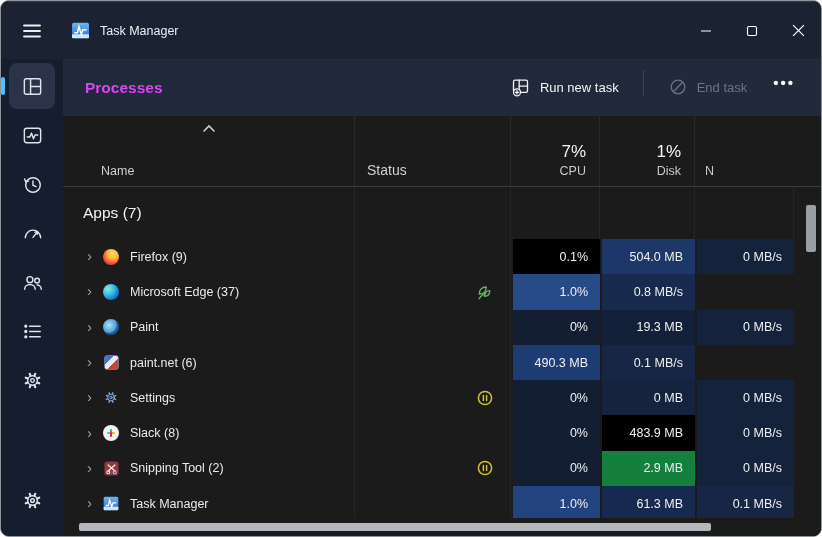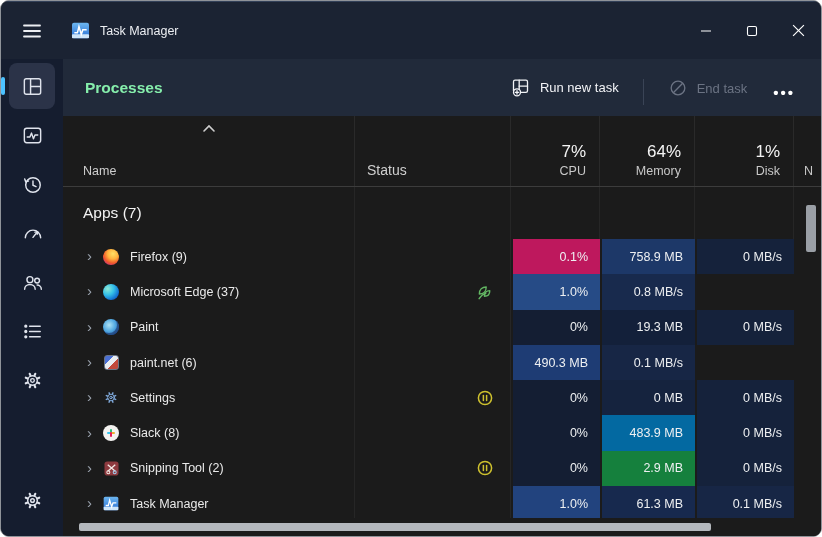--- a/index.html
+++ b/index.html
@@ -21,35 +21,35 @@
   .side-item{width:46px;height:46px;margin-bottom:3px;border-radius:8px;display:flex;align-items:center;
              justify-content:center;position:relative;cursor:pointer;}
   .side-item.selected{background:#2b3348;}
   .side-item.selected::before{content:"";position:absolute;left:-8px;top:14px;width:4px;height:18px;
              border-radius:3px;background:#4cc2ff;}
   .side-settings{position:absolute;bottom:10px;left:8px;}
   
   .content{flex:1;display:flex;flex-direction:column;min-width:0;background:#1b1b1b;}
   .toolbar{height:57px;flex:0 0 57px;background:#212a3a;display:flex;align-items:center;
            padding:0 16px 0 22px;box-sizing:border-box;}
-  .page-title{color:#86efac;font-size:15.5px;font-weight:700;text-align:center;}
-  .toolbar-right{margin-left:auto;display:flex;align-items:flex-end;gap:4px;}
+  .page-title{color:#d946ef;font-size:15.5px;font-weight:700;text-align:center;}
+  .toolbar-right{margin-left:auto;display:flex;align-items:flex-start;gap:4px;}
   .tool-btn{display:flex;align-items:center;gap:9px;padding:7px 12px;border-radius:5px;color:#f2f3f6;
             font-size:13px;cursor:pointer;background:transparent;border:none;}
   .tool-btn.disabled{color:#6b7383;cursor:default;}
   .tool-sep{width:1px;height:26px;background:#3a4456;margin:0 8px;}
   .more-btn{color:#ffffff;font-size:15px;letter-spacing:2px;padding:4px 10px;cursor:pointer;font-weight:700;}
   
   .table-area{flex:1;position:relative;overflow:hidden;background:#1b1b1b;}
   .grid{display:grid;grid-template-columns:292px 156px 89px 95px 99px 1fr;}
   .hdr{height:70px;border-bottom:1px solid #3c3c3c;}
   .hdr-cell{position:relative;box-sizing:border-box;border-right:1px solid #2a2a2a;display:flex;
             flex-direction:column;justify-content:flex-end;padding-bottom:8px;cursor:pointer;}
   .hdr-cell.last{border-right:none;}
-  .hdr-name-label{color:#cfcfcf;font-size:12.5px;padding-left:20px;margin-top:19px;}
+  .hdr-name-label{color:#cfcfcf;font-size:12.5px;padding-left:38px;margin-top:19px;}
   .hdr-status-label{color:#cfcfcf;font-size:14px;padding-left:12px;}
   .hdr-sort{position:absolute;top:8px;left:50%;transform:translateX(-50%);}
   .hdr-metric{align-items:flex-end;padding-right:13px;}
   .hdr-pct{color:#f4f4f4;font-size:17px;margin-bottom:2px;}
   .hdr-metric-label{color:#c8c8c8;font-size:12.5px;}
   .group-row{height:52px;}
   .group-cell{box-sizing:border-box;border-right:1px solid #262626;display:flex;align-items:center;}
   .group-cell.last{border-right:none;}
   .group-label{color:#f2f2f2;font-size:15.5px;padding-left:20px;}
   .rows{}
@@ -264,24 +264,20 @@
               <span class="hdr-name-label">Name</span>
             </div>
             <div class="hdr-cell">
               <span class="hdr-status-label">Status</span>
             </div>
             <div class="hdr-cell hdr-metric">
               <span class="hdr-pct">7%</span>
               <span class="hdr-metric-label">CPU</span>
             </div>
             <div class="hdr-cell hdr-metric">
-              <span class="hdr-pct">64%</span>
-              <span class="hdr-metric-label">Memory</span>
-            </div>
-            <div class="hdr-cell hdr-metric">
               <span class="hdr-pct">1%</span>
               <span class="hdr-metric-label">Disk</span>
             </div>
             <div class="hdr-cell hdr-metric last">
               <span class="hdr-metric-label" style="align-self:flex-start;padding-left:10px;">N</span>
             </div>
           </div>
 
           <div class="grid group-row">
             <div class="group-cell">
@@ -297,22 +293,22 @@
           <div class="rows">
               <div class="grid trow">
                 <div class="cell cell-name">
                   <span class="chev">›</span>
                   <span class="app-ic">
                     <span style="display:block;width:16px;height:16px;border-radius:50%;background:radial-gradient(circle at 62% 30%,#ffe066 0%,#ffb23e 35%,#f0592b 62%,#c32c8a 88%,#7b2ca8 100%);"></span>
                   </span>
                   <span class="row-label">Firefox (9)</span>
                 </div>
                 <div class="cell cell-status"></div>
-                <div class="cell cell-val" style="background: #be185d;">0.1%</div>
-                <div class="cell cell-val" style="background: rgb(29, 56, 104);">758.9 MB</div>
+                <div class="cell cell-val" style="background: #000000;">0.1%</div>
+                <div class="cell cell-val" style="background: rgb(29, 56, 104);">504.0 MB</div>
                 <div class="cell cell-val" style="background: rgb(21, 34, 59);">0 MB/s</div>
                 <div class="cell"></div>
               </div>
               <div class="grid trow">
                 <div class="cell cell-name">
                   <span class="chev">›</span>
                   <span class="app-ic">
                     <span style="display:block;width:16px;height:16px;border-radius:50%;background:radial-gradient(circle at 30% 30%,#8fe9d6 0%,#35c1e8 38%,#1474d4 70%,#0b3f9e 100%);"></span>
                   </span>
                   <span class="row-label">Microsoft Edge (37)</span>
@@ -399,21 +395,21 @@
                       <rect x="4" y="7" width="5" height="2" rx="1" fill="#36c5f0"></rect>
                       <rect x="7" y="4" width="2" height="5" rx="1" fill="#2eb67d"></rect>
                       <rect x="7" y="7" width="5" height="2" rx="1" fill="#ecb22e"></rect>
                       <rect x="7" y="7" width="2" height="5" rx="1" fill="#e01e5a"></rect>
                     </svg>
                   </span>
                   <span class="row-label">Slack (8)</span>
                 </div>
                 <div class="cell cell-status"></div>
                 <div class="cell cell-val" style="background: rgb(20, 30, 51);">0%</div>
-                <div class="cell cell-val" style="background: #0369a1;">483.9 MB</div>
+                <div class="cell cell-val" style="background: #000000;">483.9 MB</div>
                 <div class="cell cell-val" style="background: rgb(21, 34, 59);">0 MB/s</div>
                 <div class="cell"></div>
               </div>
               <div class="grid trow">
                 <div class="cell cell-name">
                   <span class="chev">›</span>
                   <span class="app-ic">
                     <svg width="15" height="15" viewBox="0 0 16 16">
                       <rect x="0.5" y="0.5" width="15" height="15" rx="3" fill="#8d3a3f"></rect>
                       <path d="M4 4 L12 11 M12 4 L4 11" stroke="#f2e9e4" stroke-width="1.4" fill="none"></path>

